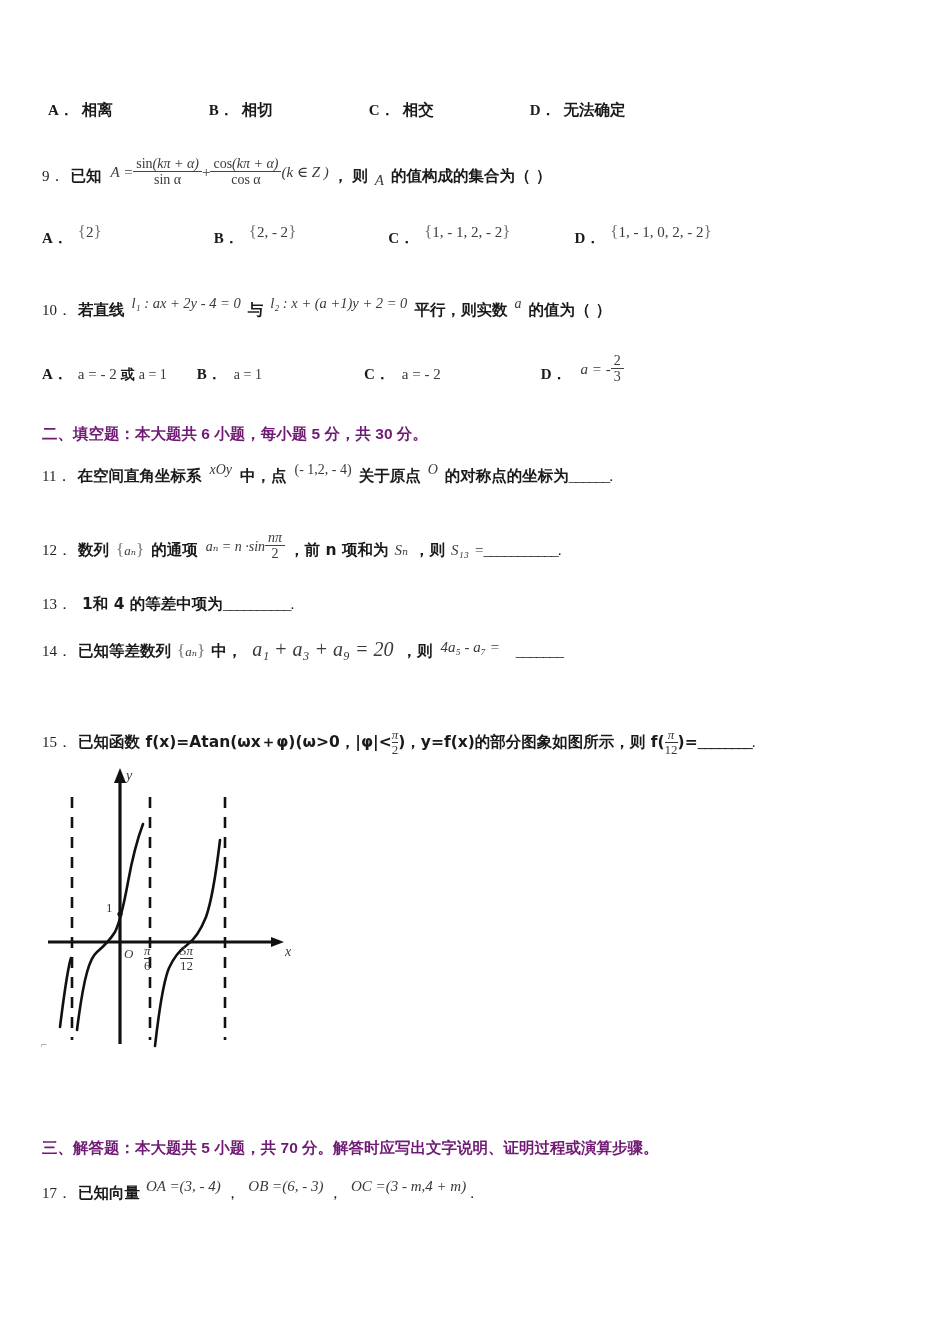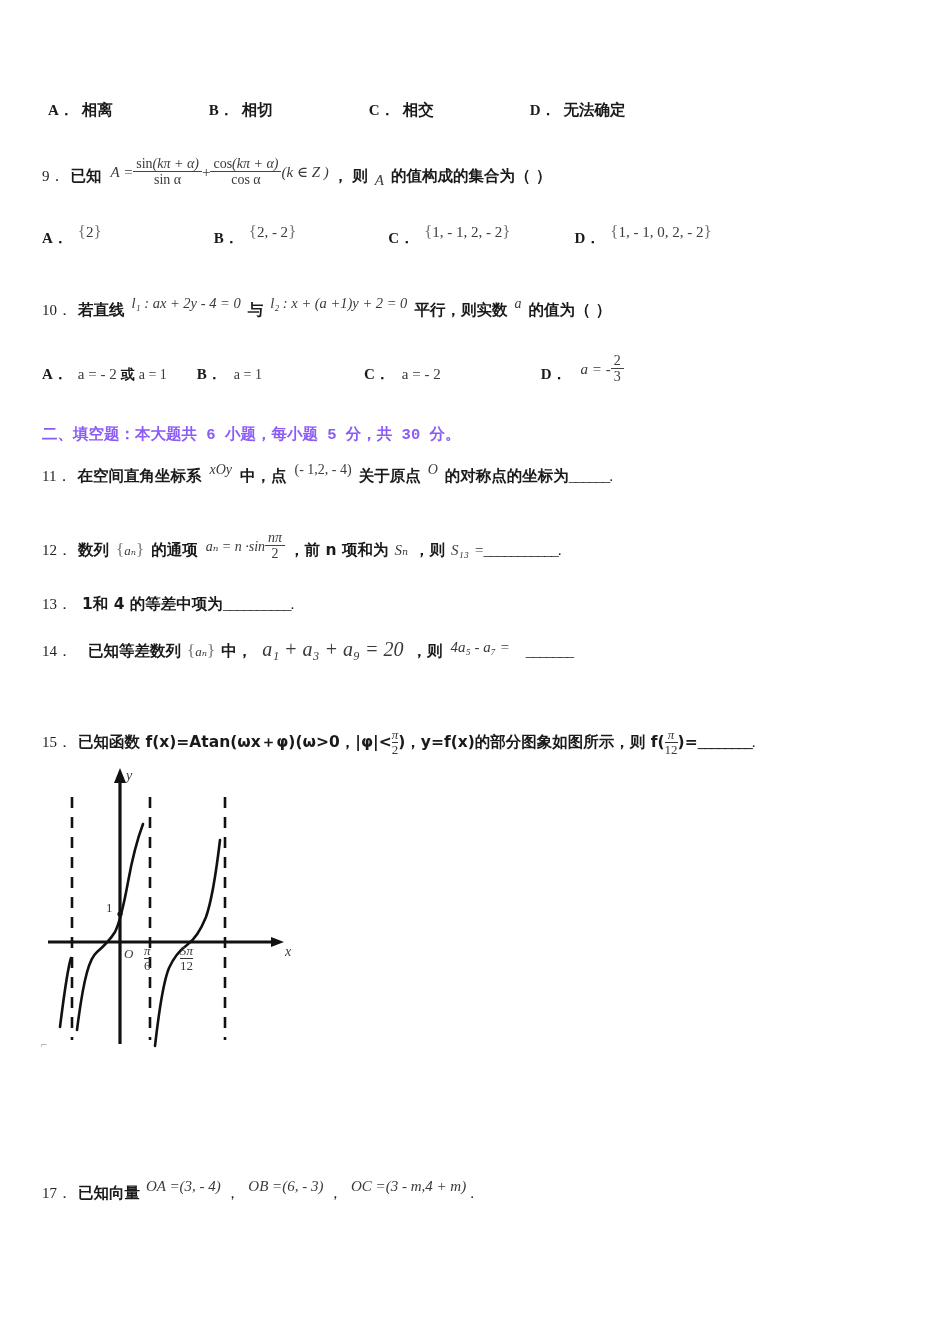--- a/index.html
+++ b/index.html
@@ -52,24 +52,24 @@
     font-size: 13px;
   }
   .ifrac .num { display:block; }
   .ifrac .den { display:block; border-top: 1.1px solid #333; }
 
   
   .setb { color: #777; font-size: 17px; font-family: "Liberation Serif", serif; }
 
   
   .section-head {
-    font-family: Liberation Mono, monospace;
+    font-family: Liberation Sans, sans-serif;
     font-weight: 700;
     font-size: 15.5px;
-    color: #8b5cf6;
+    color: #701a75;
   }
 
   .qnum { font-family: "Liberation Serif", serif; font-size: 15px; color: #222; }
   .qtext { font-size: 15.5px; }
 
   
   .raise { display:inline-block; vertical-align: 4px; }
   .raise2 { display:inline-block; vertical-align: 7px; }
   .drop { display:inline-block; vertical-align: -4px; }
 
@@ -195,21 +195,21 @@
     <span class="mr" style="font-size:15px;">=</span><span class="qtext" style="letter-spacing:-1px;">___________</span><span class="qtext">.</span>
   </div>
 
   <div class="row" style="left:42px; top:594px;">
     <span class="qnum">13．</span>
     <span class="cn qtext" style="margin-left:6px;">1和 4 的等差中项为</span><span class="qtext" style="letter-spacing:-1px;">__________</span><span class="qtext">.</span>
   </div>
 
   <div class="row" style="left:42px; top:638px;">
     <span class="qnum">14．</span>
-    <span class="cn qtext" style="margin-left:12px;">已知等差数列</span>
+    <span class="cn qtext" style="margin-left:2px;">已知等差数列</span>
     <span class="setb" style="margin-left:2px;">{<span class="mi" style="font-size:13px;">aₙ</span>}</span>
     <span class="cn qtext" style="margin-left:2px;">中，</span>
     <span class="mi" style="font-size:20px; margin-left:6px;margin-top:47px;">a₁ + a₃ + a₉ = 20</span>
     <span class="cn qtext" style="margin-left:4px;">，则</span>
     <span class="mi raise" style="font-size:15px; margin-left:4px;">4a₅ - a₇ =</span><span class="qtext" style="letter-spacing:-1px; margin-left:16px;">_______</span>
   </div>
 
   <div class="row" style="left:42px; top:728px;">
     <span class="qnum">15．</span>
     <span class="cn qtext" style="margin-left:2px;">已知函数 f(x)=Atan(ωx＋φ)(ω&gt;0，|φ|&lt;</span><span class="ifrac">
@@ -258,20 +258,21 @@
 
     <span style="position:absolute; left:140px; top:182px;" class="ifrac">
       <span class="num mi">5π</span>
       <span class="den mr">12</span>
     </span>
   </div>
 
   <span class="artifact" style="left:41px; top:1038px;">⌐</span>
 
 
+  <div class="row section-head" style="left:42px; top:1138px;">三、解答题：本大题共 5 小题，共 70 分。解答时应写出文字说明、证明过程或演算步骤。</div>
 
   <div class="row" style="left:42px; top:1178px;">
     <span class="qnum">17．</span>
     <span class="cn qtext" style="margin-left:2px;">已知向量</span>
     <span class="mi raise2" style="font-size:15px; margin-left:2px;">OA =(3, - 4)</span>
     <span class="qtext">，</span>
     <span class="mi raise2" style="font-size:15px; margin-left:4px;">OB =(6, - 3)</span>
     <span class="qtext">，</span>
     <span class="mi raise2" style="font-size:15px; margin-left:4px;">OC =(3 - m,4 + m)</span>
     <span class="qtext">.</span>

